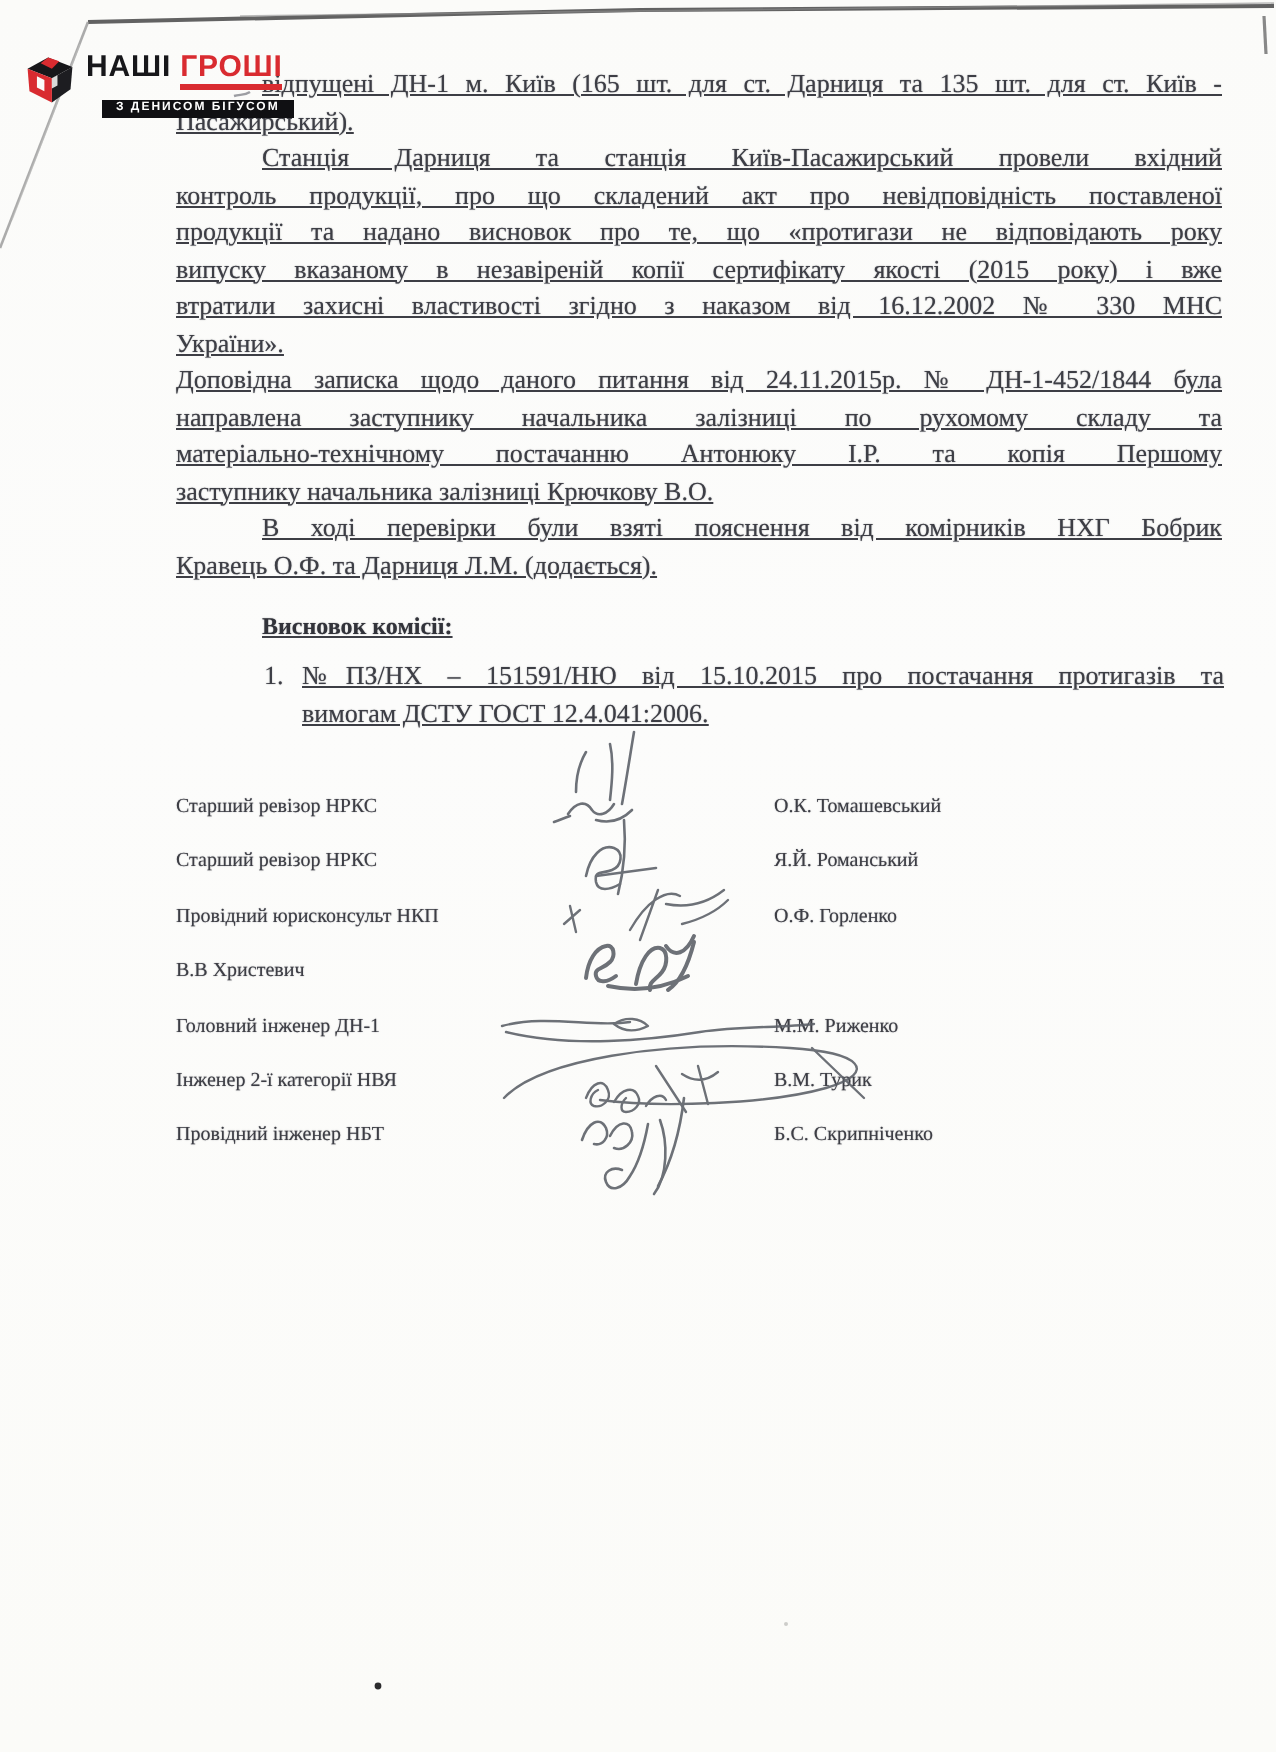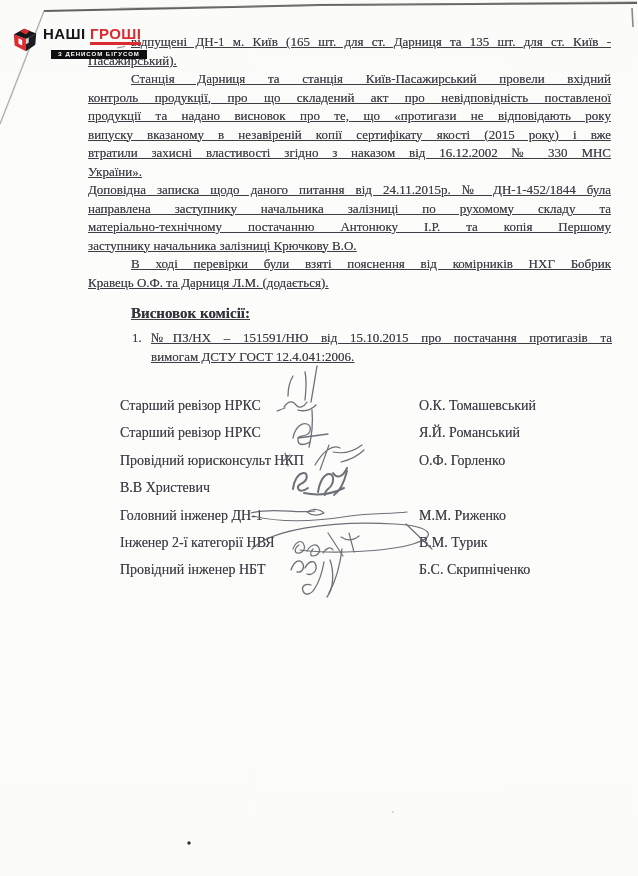--- a/index.html
+++ b/index.html
@@ -26,27 +26,27 @@
   
   .body-text{
     position:absolute;left:88px;top:33px;width:523px;z-index:4;
     font-size:13px;line-height:18.5px;
     text-shadow:0 0 .6px rgba(56,57,66,.65);
     text-decoration:underline;
   }
   .ln{min-height:18.5px;}
   .ln.j{text-align:justify;text-align-last:justify;}
   .ln.ind{text-indent:43px;}
-  .heading{font-weight:bold;font-size:15px;margin:12px 0 5px 43px;color:#32333a;}
+  .heading{font-weight:bold;font-size:12px;margin:12px 0 5px 43px;color:#32333a;}
   .list-item{position:relative;margin-left:43px;width:481px;padding-left:20px;box-sizing:border-box;line-height:19px;}
   .list-item .ln{min-height:19px;}
   .list-num{position:absolute;left:1px;top:0;}
   
-  .sig-block{position:absolute;left:88px;top:398px;width:480px;z-index:4;font-size:14px;
-    text-shadow:0 0 .6px rgba(56,57,66,.6);margin-left:32px;}
+  .sig-block{position:absolute;left:88px;top:398px;width:480px;z-index:4;font-size:10px;
+    text-shadow:0 0 .6px rgba(56,57,66,.6);}
   .sig-row{display:flex;align-items:baseline;height:27.4px;}
   .sig-title{width:299px;white-space:nowrap;}
   .sig-name{white-space:nowrap;}
   
   .ink{position:absolute;left:0;top:0;width:638px;height:876px;z-index:7;}
 </style>
 </head>
 <body>
 
 <div class="page">

